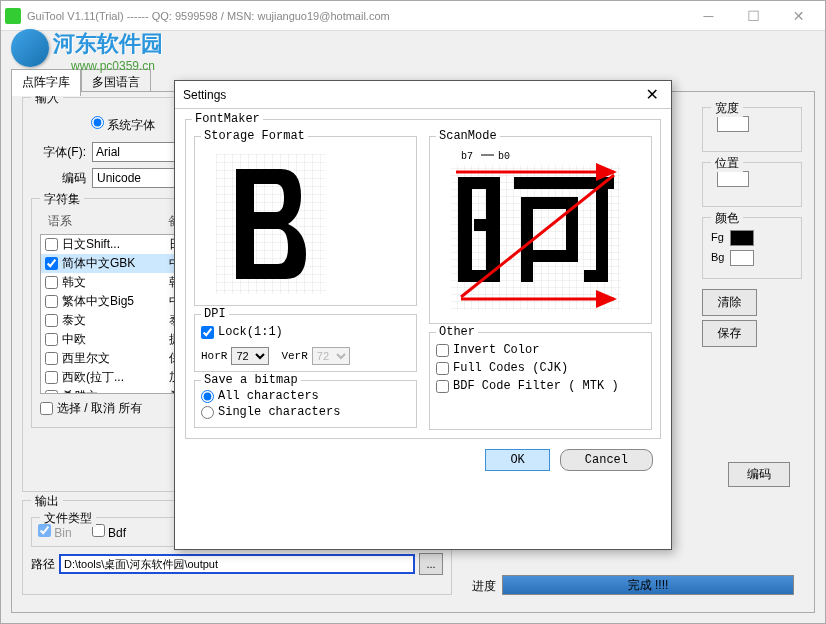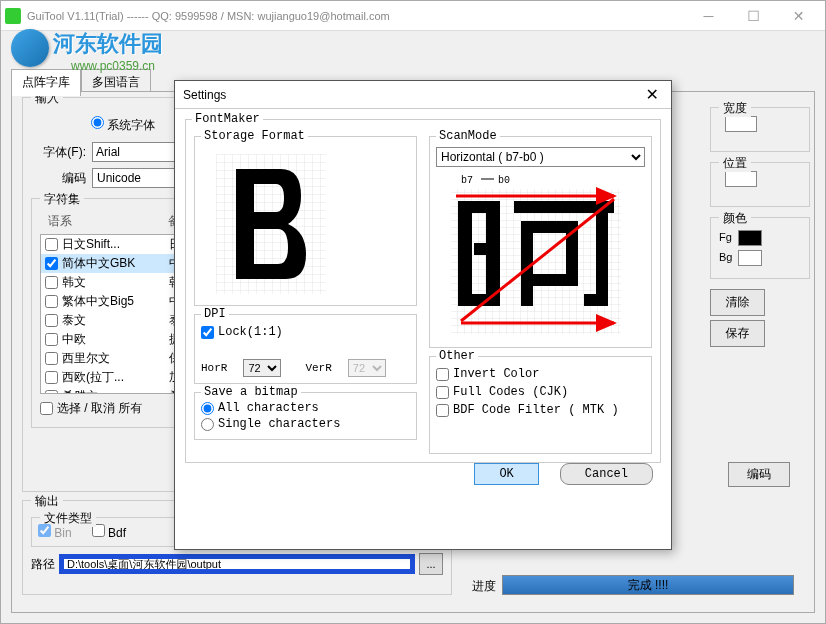--- a/index.html
+++ b/index.html
@@ -45,25 +45,25 @@
     .charset-col1 { width: 120px; display: flex; align-items: center; gap: 4px; }
     .charset-col2 { flex: 1; }
     
     .select-all { display: flex; align-items: center; gap: 4px; margin-top: 6px; }
     
     
     .fs-output { position: absolute; top: 408px; left: 10px; width: 430px; height: 95px; border: 1px solid #ccc; padding: 8px; }
     .fs-filetype { position: relative; border: 1px solid #ccc; padding: 6px; margin: 8px 0 6px; }
     .filetype-row { display: flex; gap: 20px; align-items: center; }
     .path-row { display: flex; align-items: center; gap: 4px; margin-top: 4px; }
-    .path-input { flex: 1; height: 20px; border: 5px solid #1d4ed8; background: #fff; padding: 0 3px; font-size: 11px; }
+    .path-input { flex: 1; height: 20px; border: 2px solid #1d4ed8; background: #fff; padding: 0 3px; font-size: 11px; }
     .path-btn { width: 24px; height: 22px; border: 1px solid #888; background: #ddd; cursor: pointer; font-size: 11px; }
     
     
-    .right-panel { position: absolute; top: 15px; right: 4px; width: 100px; }
+    .right-panel { position: absolute; top: 15px; right: 12px; width: 100px; }
     .right-fs { border: 1px solid #ccc; padding: 8px; margin-bottom: 10px; position: relative; }
     .color-box { width: 24px; height: 16px; border: 1px solid #888; display: inline-block; vertical-align: middle; margin-left: 6px; }
     .color-row { margin: 4px 0; font-size: 11px; }
     .btn { padding: 4px 14px; border: 1px solid #888; background: #e8e8e8; cursor: pointer; font-size: 12px; margin: 4px 0; display: block; width: 55px; }
     
     
     .progress-area { position: absolute; bottom: 15px; left: 460px; right: 20px; }
     .progress-label-row { display: flex; align-items: flex-end; gap: 6px; margin-bottom: 2px; }
     .progress-bar { flex: 1; height: 20px; border: 1px solid #888; background: linear-gradient(#4a90d9, #2a70b9); display: flex; align-items: center; justify-content: center; color: #000; }
     
@@ -81,30 +81,30 @@
     .fm-legend { position: absolute; top: -8px; left: 6px; background: #fff; padding: 0 3px; font-size: 12px; }
     .fm-columns { display: flex; gap: 12px; margin-top: 8px; }
     .fm-left { flex: 1; }
     .fm-right { flex: 1; }
     
     .glyph-preview { width: 140px; height: 150px; margin-top: 6px; border: none; display: flex; align-items: center; justify-content: center; }
     
     .scan-preview { width: 200px; height: 170px; margin-top: 4px; position: relative; }
     
     .dpi-fieldset { border: 1px solid #ccc; padding: 6px; margin-top: 8px; position: relative; }
-    .dpi-row { display: flex; align-items: center; gap: 16px; margin-top: 20px; font-size: 11px; }
+    .dpi-row { display: flex; align-items: center; gap: 4px; margin-top: 8px; font-size: 11px; }
     .dpi-input { width: 38px; height: 18px; border: 1px solid #888; font-size: 11px; }
     
     .save-fieldset { border: 1px solid #ccc; padding: 6px; margin-top: 8px; position: relative; }
     .radio-opt { display: flex; align-items: center; gap: 4px; margin: 2px 0; font-size: 12px; }
     
     .other-fieldset { border: 1px solid #ccc; padding: 6px; margin-top: 8px; position: relative; height: 98px; }
     .check-opt { display: flex; align-items: center; gap: 4px; margin: 4px 0; font-size: 12px; }
     
-    .dialog-buttons { display: flex; justify-content: flex-end; gap: 21px; margin-top: 0; padding-right: 8px; }
+    .dialog-buttons { display: flex; justify-content: flex-end; gap: 10px; margin-top: 10px; padding-right: 8px; }
     .dlg-btn { padding: 3px 24px; border: 1px solid #888; cursor: pointer; font-size: 12px; font-family: "Courier New", monospace; }
     .dlg-btn.ok { background: #cce8ff; border: 1px solid #3a90d9; }
     .dlg-btn.cancel { background: #e8e8e8; border-radius: 9px; }
     
     fieldset { border: 1px solid #bbb; }
     input[type="checkbox"], input[type="radio"] { width: 13px; height: 13px; margin: 0; }
     label { cursor: pointer; }
   </style>
 </head>
 <body>
@@ -322,21 +322,20 @@
               <label class="radio-opt">
                   <input type="radio" name="sb" style=""> 
                   <span>Single characters</span>
                 </label>
             </fieldset>
           </div>
 
           <div class="fm-right">
             <fieldset class="fm-fieldset" style="padding:6px">
               <span class="fm-legend">ScanMode</span>
-              <select class="select" style="width:100%; margin-top:4px"><option>Horizontal ( b7-b0 )</option></select>
               <div class="scan-preview">
                 <svg width="200" height="170" viewBox="0 0 200 170">
                   <defs>
                       <pattern id="grid2" width="7" height="7" patternUnits="userSpaceOnUse">
                         <rect width="7" height="7" fill="#fff"></rect>
                         <path d="M7 0L0 0 0 7" fill="none" stroke="#ccc" stroke-width="0.5"></path>
                       </pattern>
                     </defs>
                   <rect x="15" y="18" width="170" height="145" fill="url(#grid2)"></rect>
                   <text x="25" y="12" font-size="10" fill="#000">b7</text>

